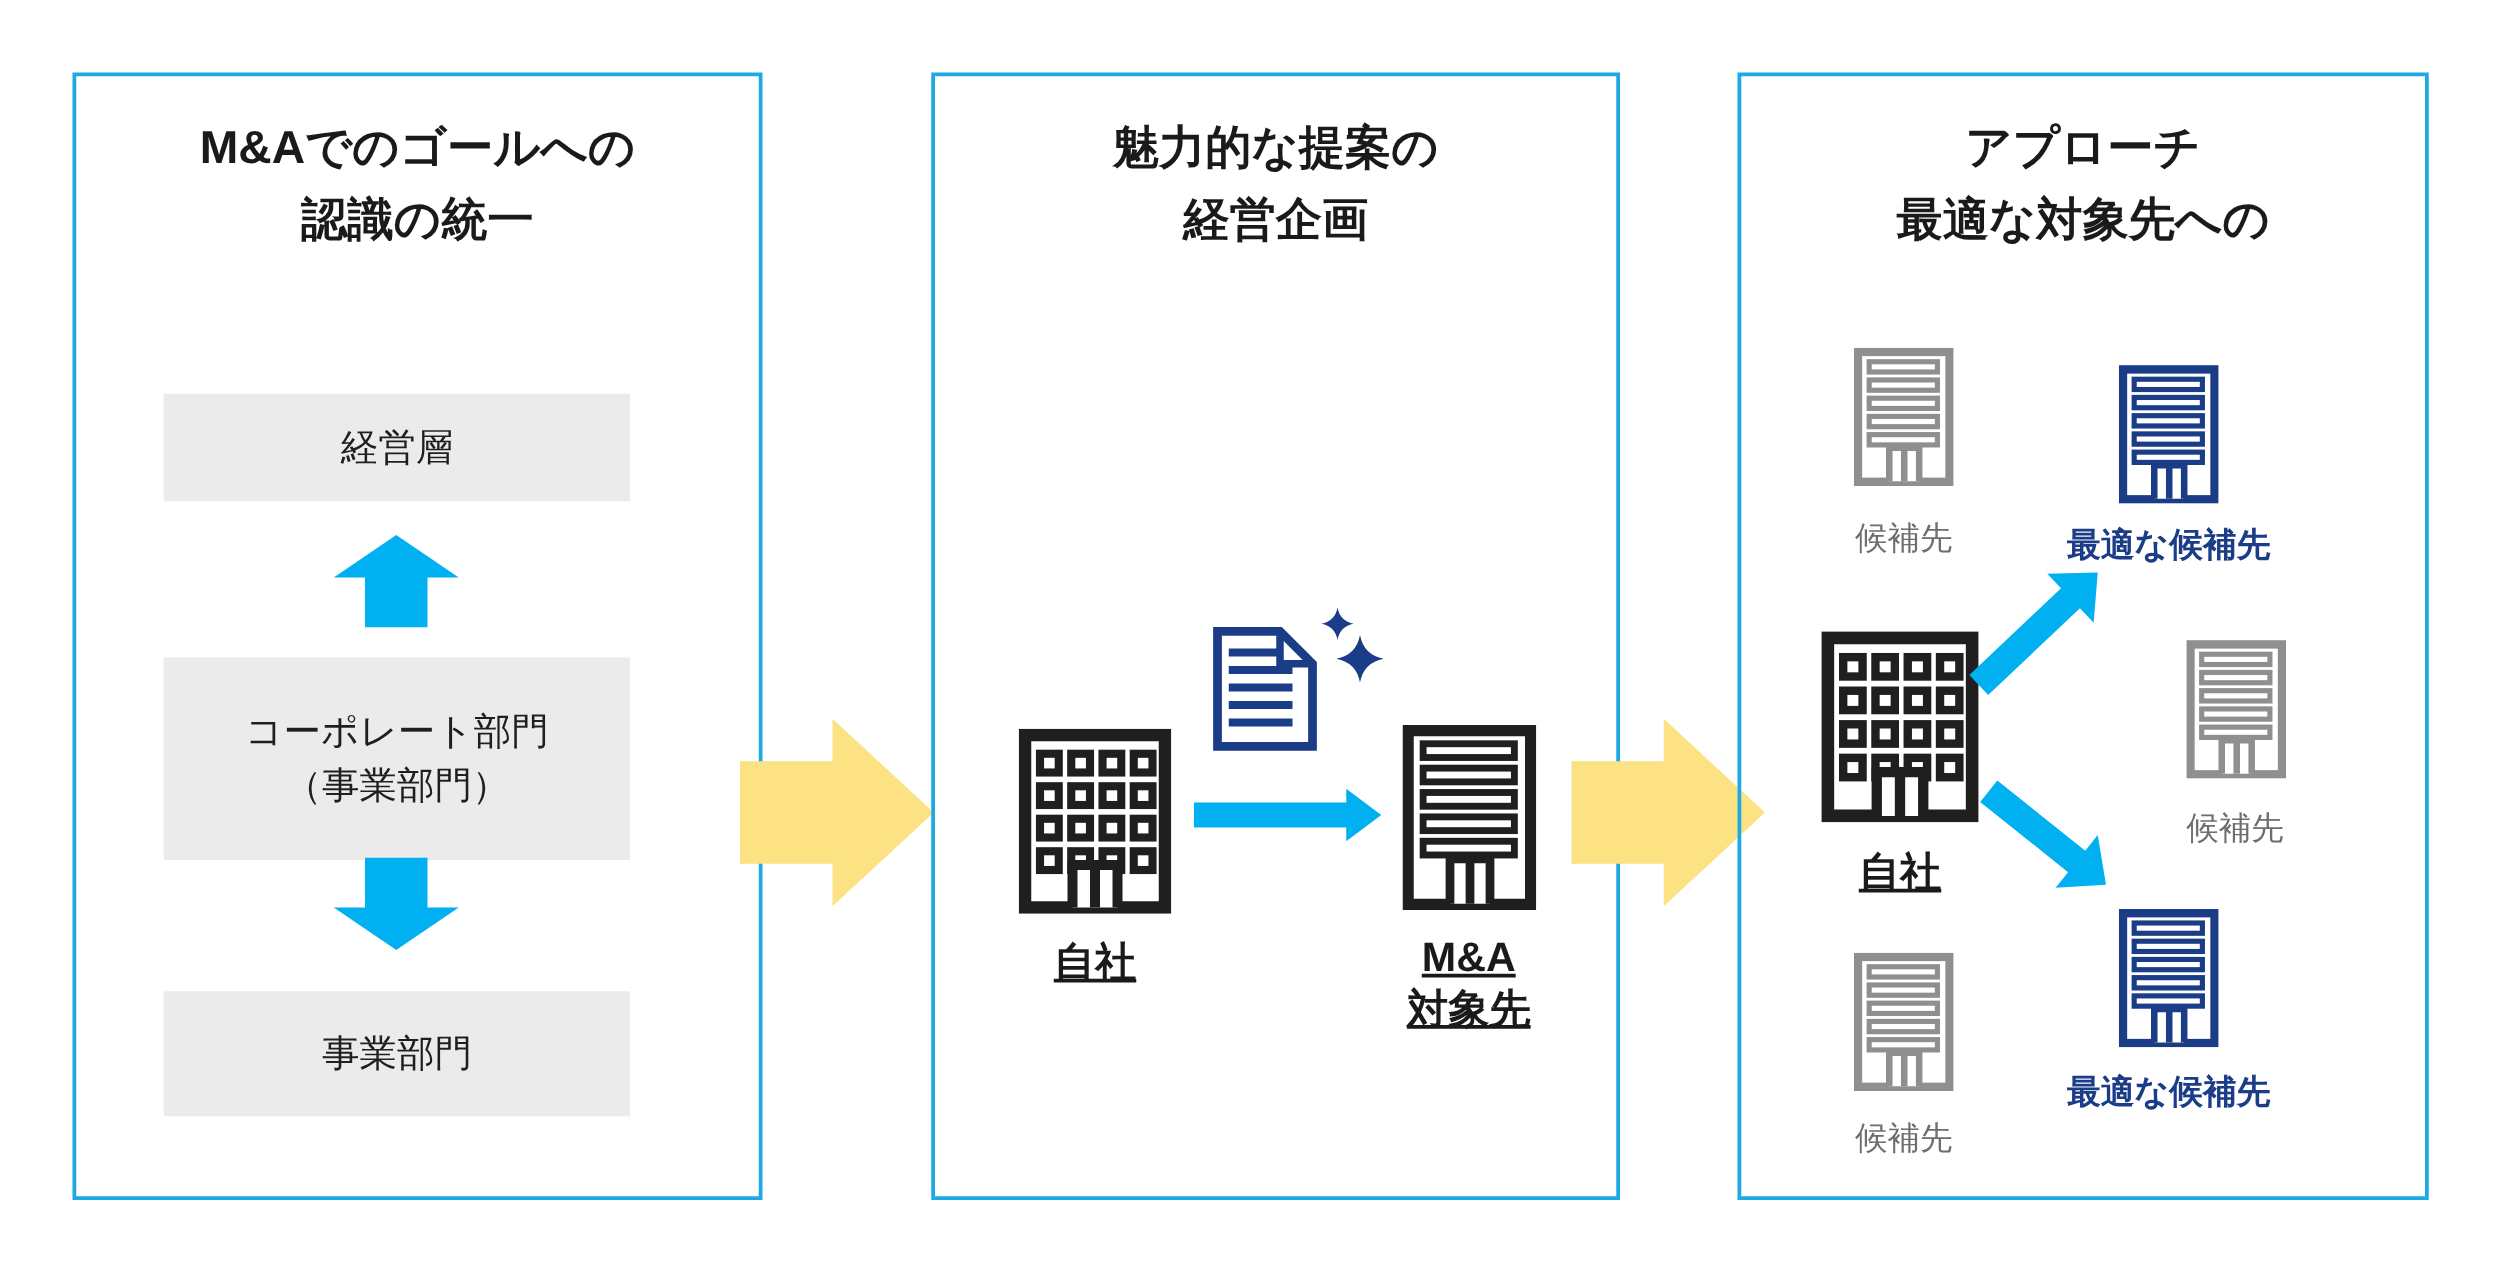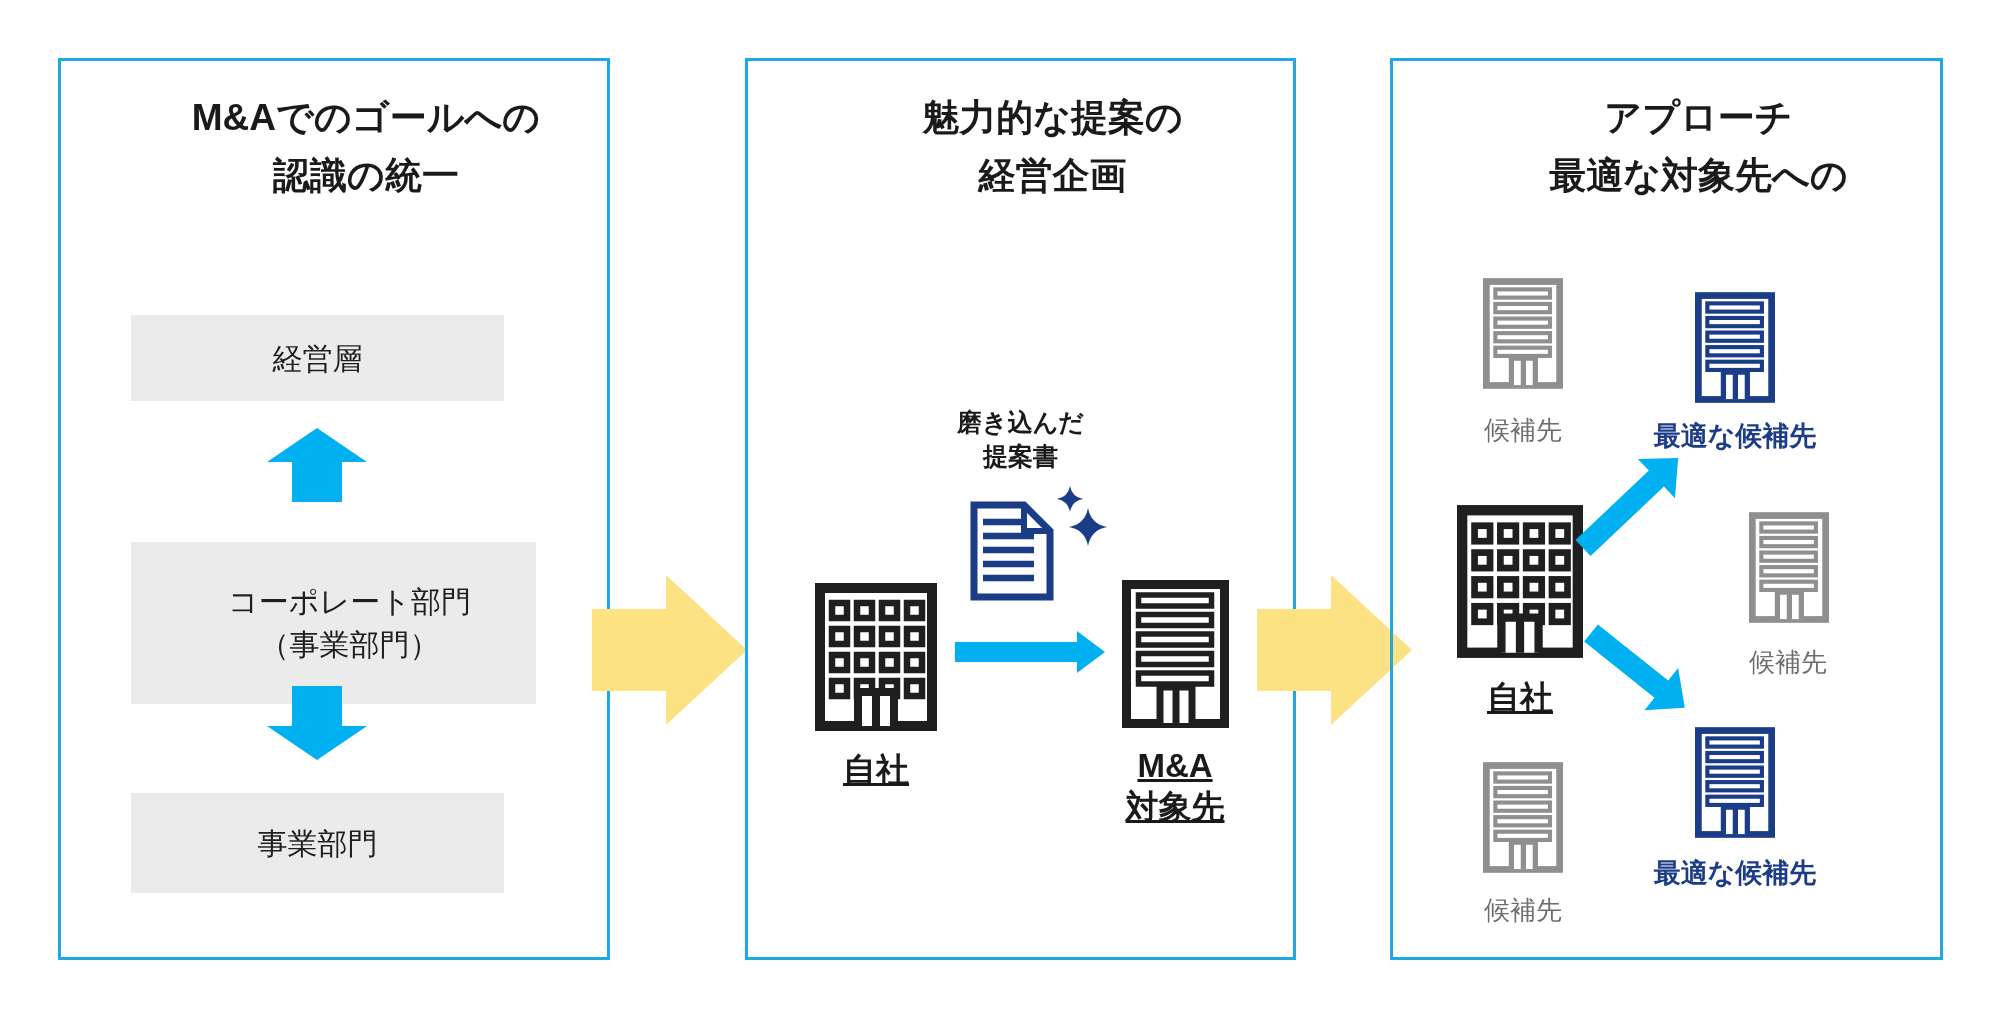--- a/index.html
+++ b/index.html
@@ -12,30 +12,30 @@
     border:3px solid #1FA9E4;background:transparent;
   }
   #panel-goal{left:58px;width:552px;z-index:1;}
   #panel-proposal{left:726px;width:551px;z-index:3;margin-left:19px;}
   #panel-approach{left:1390px;width:553px;z-index:5;}
   .flow-arrow{position:absolute;top:575px;width:155px;height:150px;}
   #flow-arrow-1{left:592px;z-index:2;}
   #flow-arrow-2{left:1257px;z-index:4;}
   .panel-title{
     position:absolute;top:28px;left:0;width:100%;text-align:center;
-    font-size:37px;font-weight:700;line-height:58px;color:#1a1a1a;padding-left:32px;
+    font-size:37px;font-weight:700;line-height:58px;color:#1a1a1a;
   }
   
   .gbox{
     position:absolute;left:70px;width:373px;background:#EBEBEB;
     display:flex;flex-direction:column;align-items:center;justify-content:center;
     font-size:30px;font-weight:500;line-height:43px;text-align:center;color:#1f1f1f;
   }
   #box-management{top:254px;height:86px;}
-  #box-corporate{top:481px;height:162px;padding-left:32px;}
+  #box-corporate{top:465px;height:162px;}
   #box-business{top:720px;height:100px;margin-top:12px;}
   .v-arrow{position:absolute;left:206px;width:100px;height:74px;color:#00B0F0;}
   #arrow-up{top:367px;}
   #arrow-down{top:625px;}
   
   .doc-label{
     position:absolute;top:344px;left:0;width:100%;text-align:center;
     font-size:25px;font-weight:600;line-height:34px;color:#1a1a1a;
   }
   #doc-icon{position:absolute;left:218px;top:424px;width:146px;height:116px;color:#1B3C87;}
@@ -142,24 +142,20 @@
 
   <svg class="flow-arrow" id="flow-arrow-1" viewBox="0 0 155 150">
     <polygon points="0,34 74,34 74,0 155,75 74,150 74,116 0,116" fill="#FCE283"></polygon>
   </svg>
 
   <section class="panel" id="panel-proposal">
     <div class="panel-title">
       <div>魅力的な提案の</div>
       <div>経営企画</div>
     </div>
-    <div class="doc-label">
-      <div>磨き込んだ</div>
-      <div>提案書</div>
-    </div>
     <svg id="doc-icon" viewBox="0 0 146 116">
       <path d="M8,20 h50 l26,26 v66 h-76 z" fill="#fff" stroke="currentColor" stroke-width="7"></path>
       <path d="M58,20 v26 h26" fill="none" stroke="currentColor" stroke-width="6"></path>
       <g stroke="currentColor" stroke-width="6.5">
         <line x1="17" y1="37" x2="56" y2="37"></line>
         <line x1="17" y1="51" x2="68" y2="51"></line>
         <line x1="17" y1="65" x2="68" y2="65"></line>
         <line x1="17" y1="79" x2="68" y2="79"></line>
         <line x1="17" y1="93" x2="68" y2="93"></line>
       </g>

